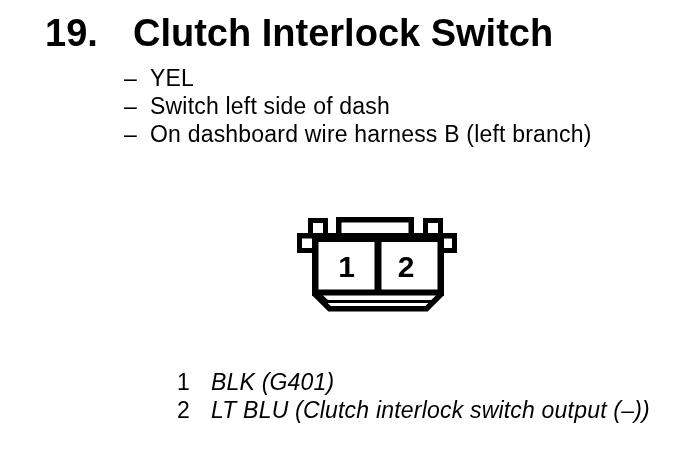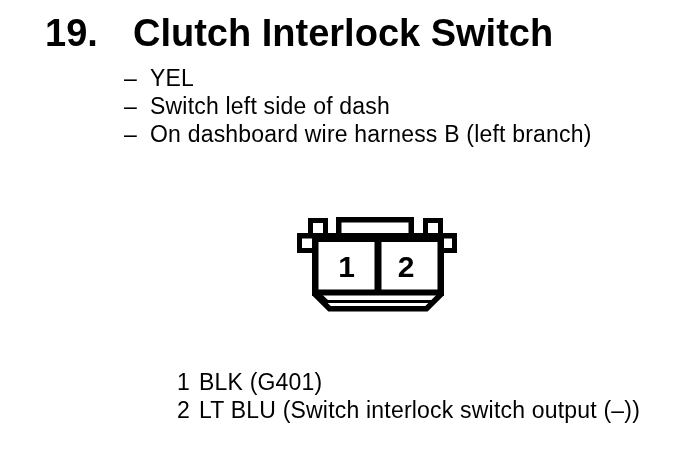--- a/index.html
+++ b/index.html
@@ -27,21 +27,21 @@
   .connector-wrap{
     position:absolute;left:290px;top:210px;width:175px;height:108px;
   }
   .legend{
     position:absolute;left:177px;top:368px;
     font-size:23px;line-height:28px;letter-spacing:0.2px;
     white-space:nowrap;
   }
   .legend-row{display:flex;}
   .legend .pin{display:inline-block;width:13px;flex:0 0 13px;text-align:right;}
-  .legend .lbl{margin-left:9px;}
+  .legend .lbl{margin-left:21px;font-style:italic;}
   svg text.cavity-num{
     font-family:"Liberation Sans", sans-serif;
     font-size:30px;font-weight:700;
   }
 </style>
 </head>
 <body>
 
 <div class="page">
 
@@ -99,17 +99,17 @@
     </svg>
   </div>
 
   <div class="legend">
     <div class="legend-row">
       <span class="pin">1</span>
       <span class="lbl">BLK (G401)</span>
     </div>
     <div class="legend-row">
       <span class="pin">2</span>
-      <span class="lbl">LT BLU (Switch interlock switch output (–))</span>
+      <span class="lbl">LT BLU (Clutch interlock switch output (–))</span>
     </div>
   </div>
 
 </div>
 
 </body></html>

